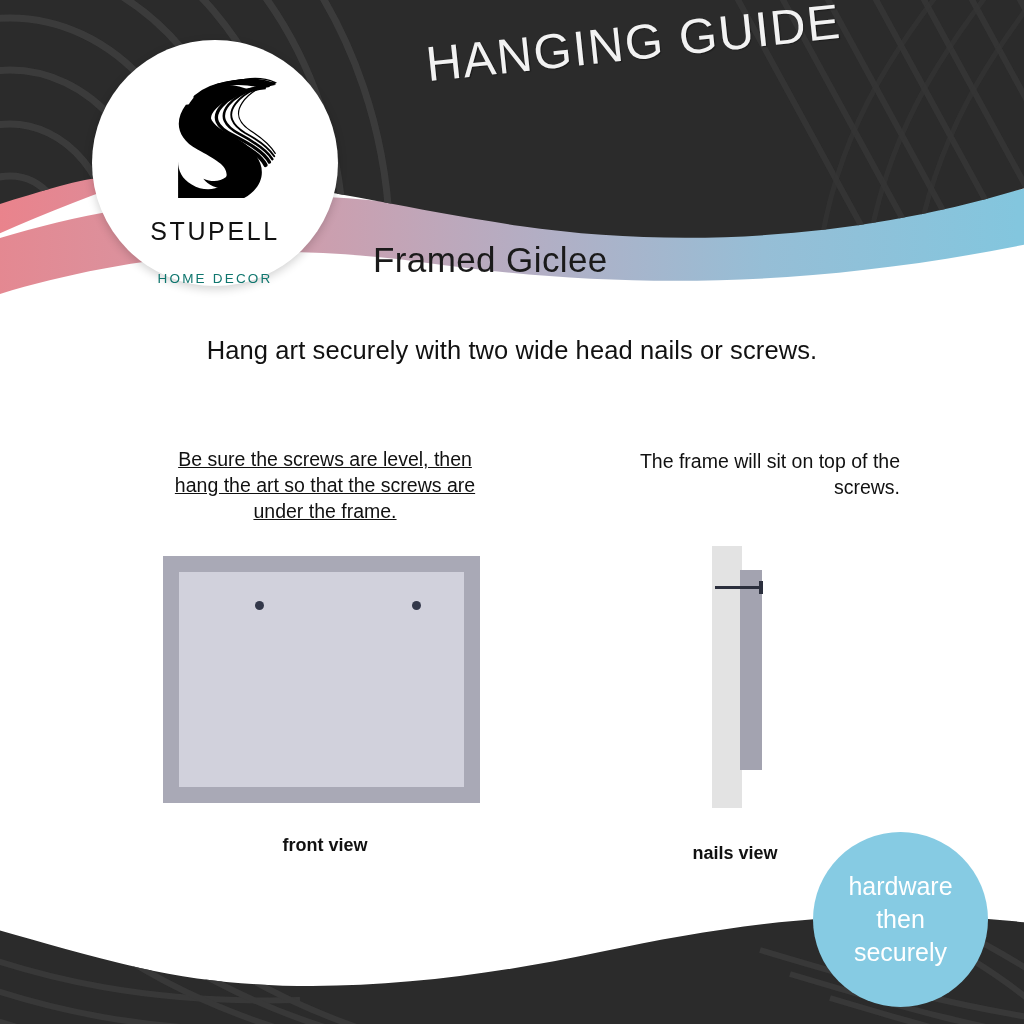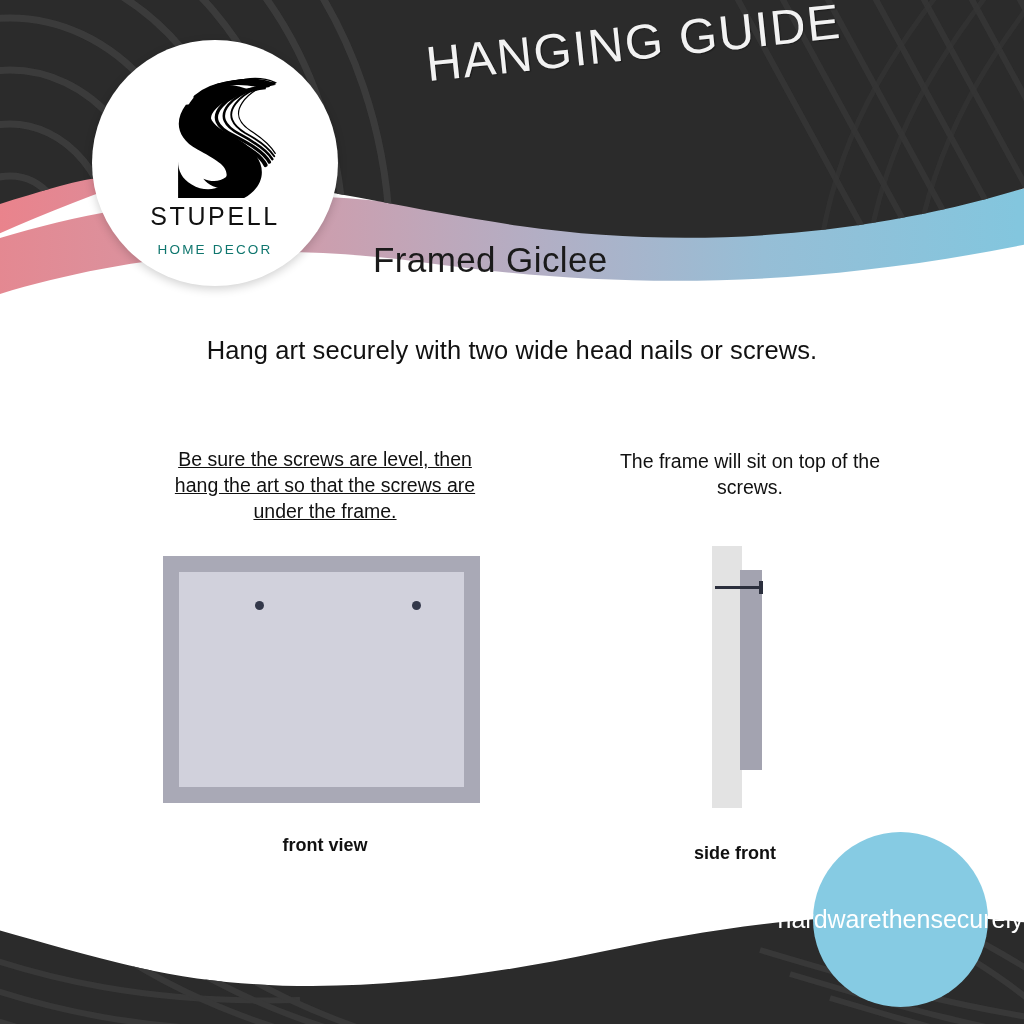--- a/index.html
+++ b/index.html
@@ -49,20 +49,21 @@
     left: 92px;
     top: 40px;
     width: 246px;
     height: 246px;
     border-radius: 50%;
     background: #ffffff;
     box-shadow: 0 3px 10px rgba(0,0,0,0.18);
     display: flex;
     flex-direction: column;
     align-items: center;
+    justify-content: space-between;
   }
   #logo-mark {
     margin-top: 24px;
     width: 136px;
     height: 136px;
   }
   #logo-name {
     font-size: 25px;
     letter-spacing: 2.6px;
     color: #111111;
@@ -100,21 +101,21 @@
 
   .caption {
     position: absolute;
     text-align: center;
     font-size: 19.5px;
     line-height: 26px;
     color: #111111;
     font-weight: 500;
   }
   #caption-front { left: 160px; top: 446px; width: 330px; text-decoration: underline; }
-  #caption-side  { left: 600px; top: 448px; width: 300px; }
+  #caption-side  { left: 600px; top: 448px; width: 300px; text-align: right; }
 
   .view-label {
     position: absolute;
     text-align: center;
     font-size: 18px;
     color: #111111;
     font-weight: 700;
   }
   #label-front { left: 200px; top: 835px; width: 250px; }
   #label-side  { left: 640px; top: 843px; width: 190px; }
@@ -192,21 +193,21 @@
   
   #hardware-badge {
     position: absolute;
     left: 813px;
     top: 832px;
     width: 175px;
     height: 175px;
     border-radius: 50%;
     background: #86cbe3;
     display: flex;
-    flex-direction: row;
+    flex-direction: column;
     align-items: center;
     justify-content: center;
     color: #ffffff;
     font-size: 25px;
     line-height: 33px;
     font-weight: 400;
     text-align: center;
   }
 </style>
 </head>
@@ -353,21 +354,21 @@
     </div>
   </div>
   <div class="view-label" id="label-front">front view</div>
 
   <div id="side-view">
     <div id="side-wall"></div>
     <div id="side-frame"></div>
     <div id="side-nail-shaft"></div>
     <div id="side-nail-head"></div>
   </div>
-  <div class="view-label" id="label-side">side front</div>
+  <div class="view-label" id="label-side">nails view</div>
 
   <div id="hardware-badge">
     <span>hardware</span>
     <span>then</span>
     <span>securely</span>
   </div>
 
 </div>
 
 </body></html>

